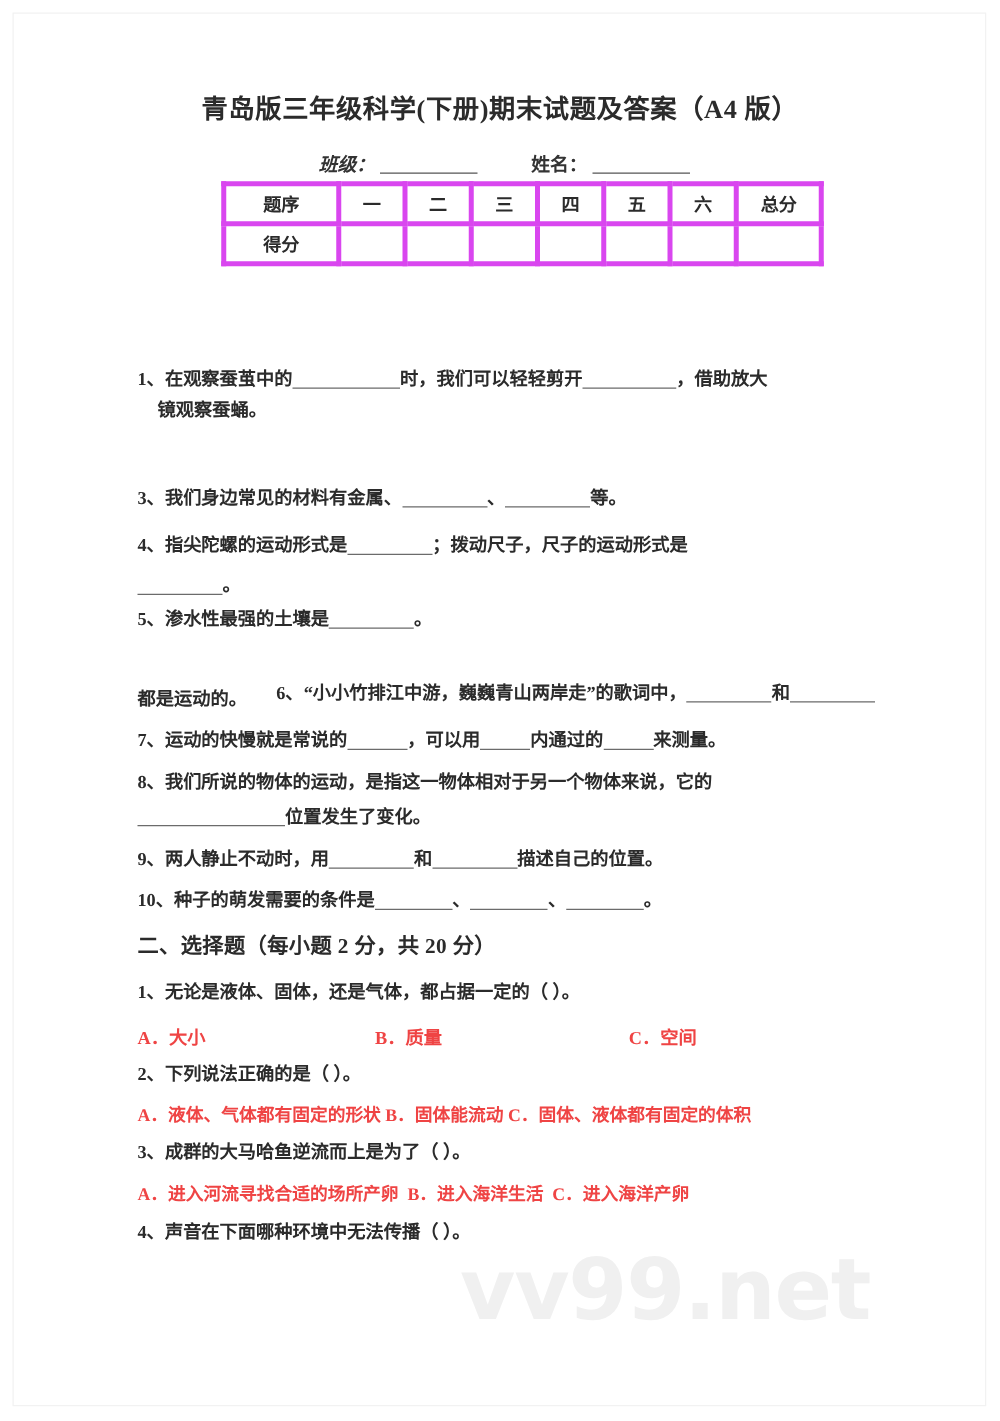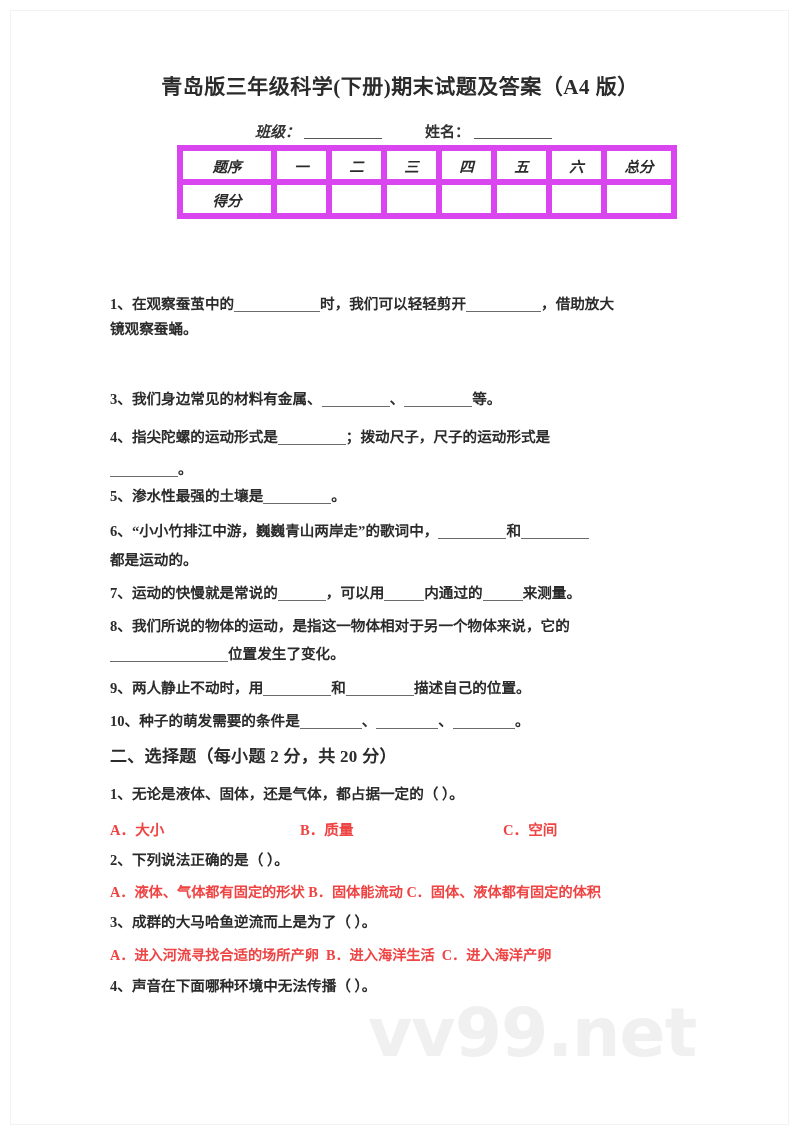--- a/index.html
+++ b/index.html
@@ -93,29 +93,28 @@
 
   
   .score-table {
     position: absolute;
     left: 177px;
     top: 145px;
     border-collapse: collapse;
     table-layout: fixed;
   }
   .score-table td {
-    border: 6px solid #d946ef;
+    border: 4px solid #d946ef;
     height: 28px;
     text-align: center;
     vertical-align: middle;
     font-size: 14.5px;
     font-weight: 700;
     color: #2b2b2b;
     padding: 0;
-    font-style: italic;
   }
   .score-table td.lead  { width: 88px; }
   .score-table td.mid   { width: 49px; }
   .score-table td.total { width: 64px; }
 
   
   .section-head {
     position: absolute;
     left: 110px;
     font-size: 17px;
@@ -217,39 +216,39 @@
         <td class="mid"></td>
         <td class="total"></td>
       </tr>
     </tbody>
   </table>
 
 
   <div class="qline" style="top:295px;">
     <span>1、</span>在观察蚕茧中的<span class="bl w86"></span>时，我们可以轻轻剪开<span class="bl w75"></span>，借助放大
   </div>
-  <div class="qline" style="top:320px;">镜观察蚕蛹。</div>
+  <div class="qline" style="top:320px;margin-left:16px;">镜观察蚕蛹。</div>
 
 
   <div class="qline" style="top:390px;">
     <span>3、</span>我们身边常见的材料有金属、<span class="bl w68"></span>、<span class="bl w68"></span>等。
   </div>
 
   <div class="qline" style="top:428px;">
     <span>4、</span>指尖陀螺的运动形式是<span class="bl w68"></span>；拨动尺子，尺子的运动形式是
   </div>
   <div class="qline" style="top:460px;">
     <span class="bl w68"></span>。
   </div>
 
   <div class="qline" style="top:487px;">
     <span>5、</span>渗水性最强的土壤是<span class="bl w68"></span>。
   </div>
 
-  <div class="qline" style="top:522px;">
+  <div class="qline" style="top:546px;text-align:right;">
     <span>6、</span>“小小竹排江中游，巍巍青山两岸走”的歌词中，<span class="bl w68"></span>和<span class="bl w68"></span>
   </div>
   <div class="qline" style="top:551px;">都是运动的。</div>
 
   <div class="qline" style="top:584px;">
     <span>7、</span>运动的快慢就是常说的<span class="bl w48"></span>，可以用<span class="bl w40"></span>内通过的<span class="bl w40"></span>来测量。
   </div>
 
   <div class="qline" style="top:617px;">
     <span>8、</span>我们所说的物体的运动，是指这一物体相对于另一个物体来说，它的

